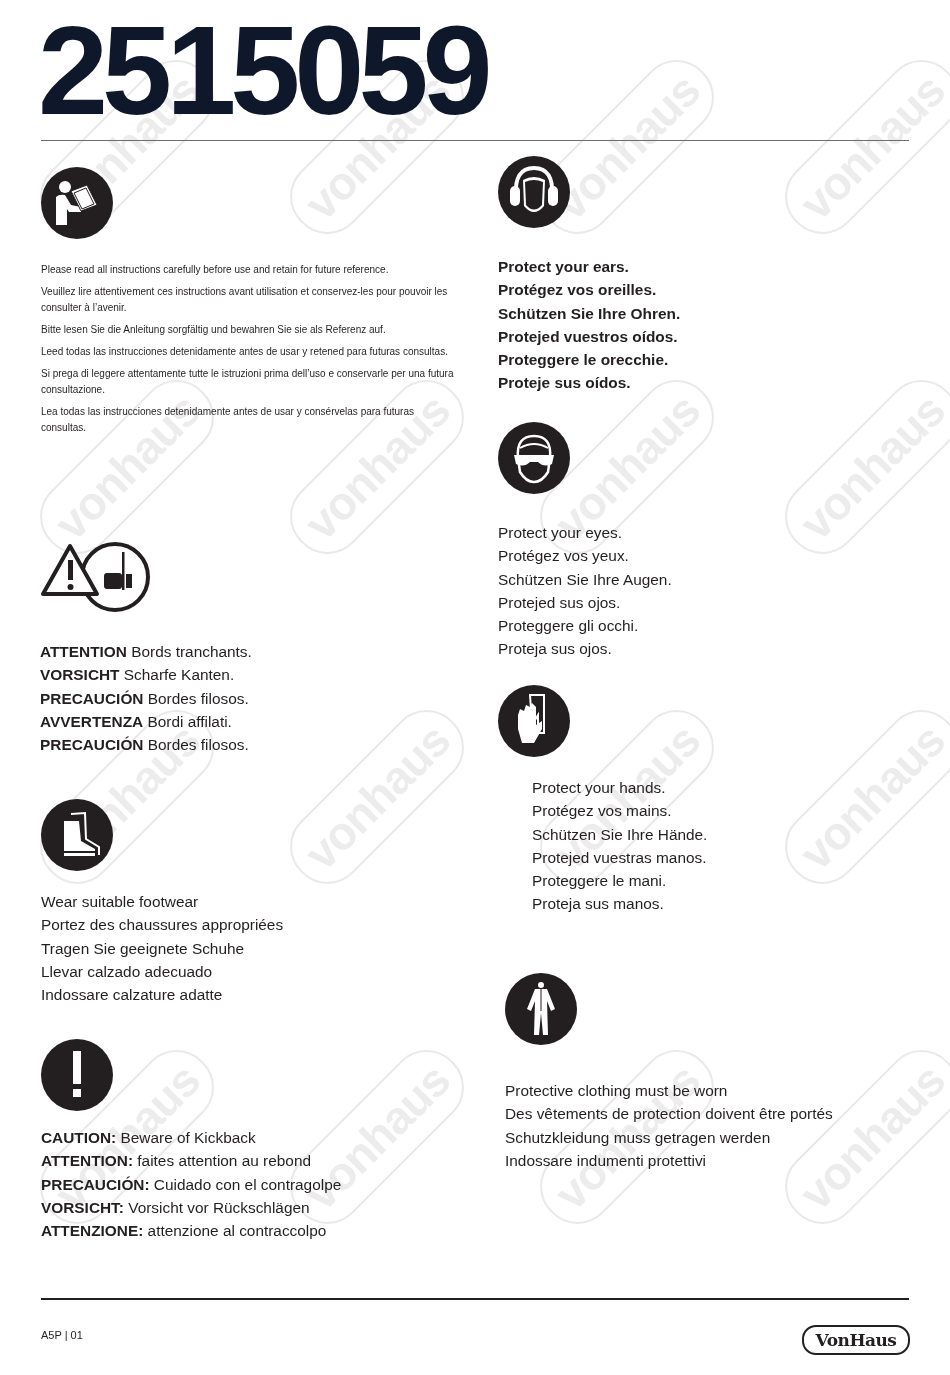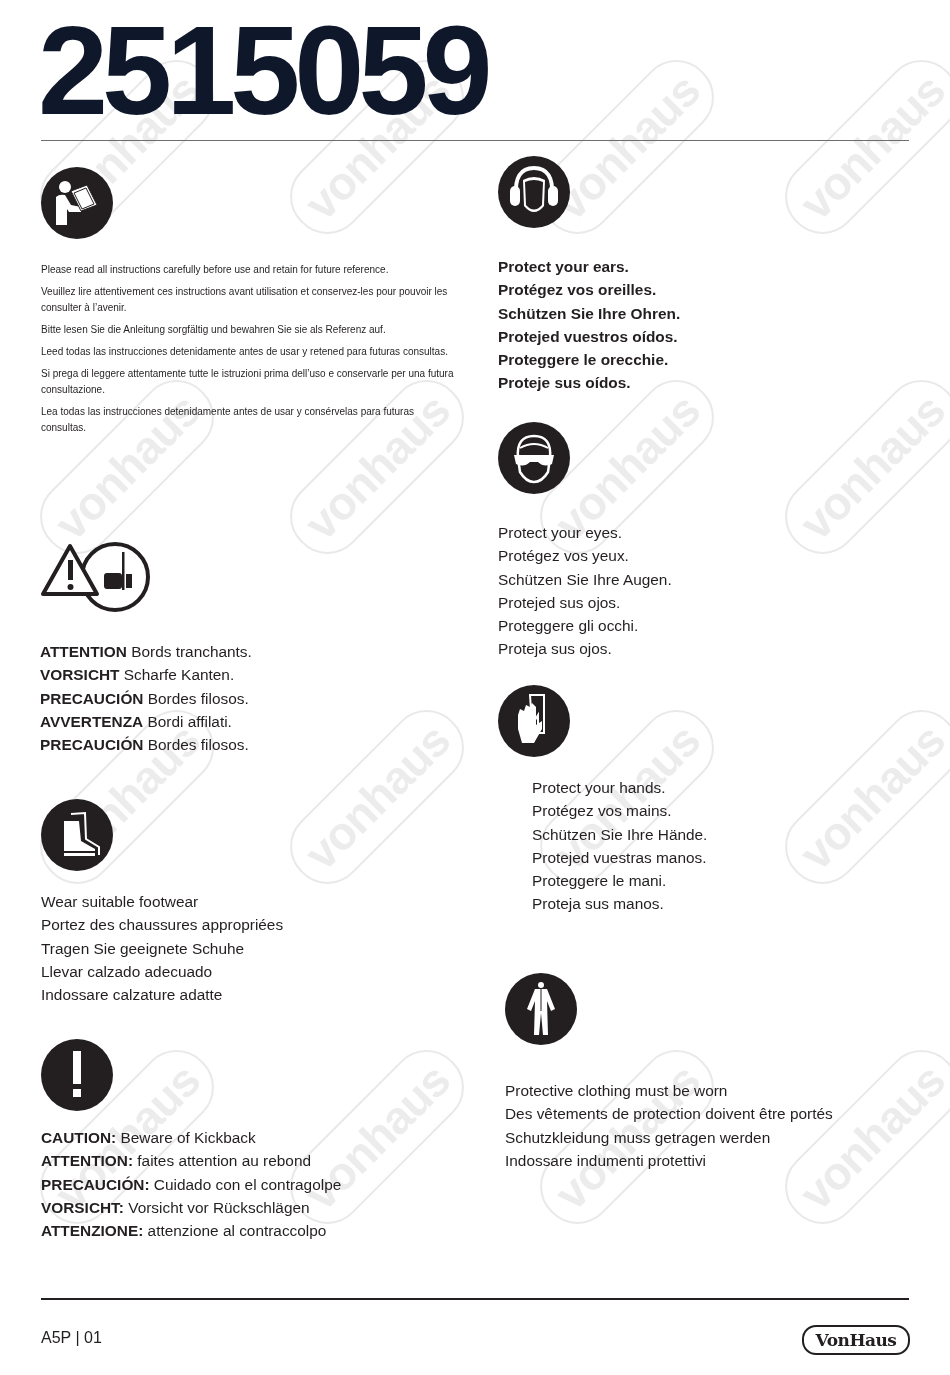--- a/index.html
+++ b/index.html
@@ -16,21 +16,21 @@
   .rule-top { position: absolute; left: 41px; top: 140px; width: 868px; height: 0;
               border-top: 1.5px solid #6d6d6d; }
   .rule-bottom { position: absolute; left: 41px; top: 1298px; width: 868px; height: 0;
                  border-top: 2px solid #231f20; }
   .section { position: absolute; }
   .icon { width: 72px; height: 72px; display: block; }
   .text-block { margin-top: 0; }
   .para { font-size: 10px; line-height: 16px; margin: 0 0 6px 0; }
   .line { font-size: 15.4px; line-height: 23.3px; white-space: nowrap; }
   .line b { font-weight: bold; }
-  .footer-code { position: absolute; left: 41px; top: 1329px; font-size: 16px; }
+  .footer-code { position: absolute; left: 41px; top: 1329px; font-size: 11px; }
   .logo { position: absolute; left: 802px; top: 1325px; width: 104px; height: 26px;
           border: 2px solid #231f20; border-radius: 14px; display: flex; align-items: center;
           justify-content: center; font-family: "DejaVu Serif", serif; font-weight: bold;
           font-size: 17px; letter-spacing: -0.5px; }
 </style>
 </head>
 <body>
 
 <div class="watermarks">
   <div class="wm" style="left:20px;top:110px;">vonhaus</div>

